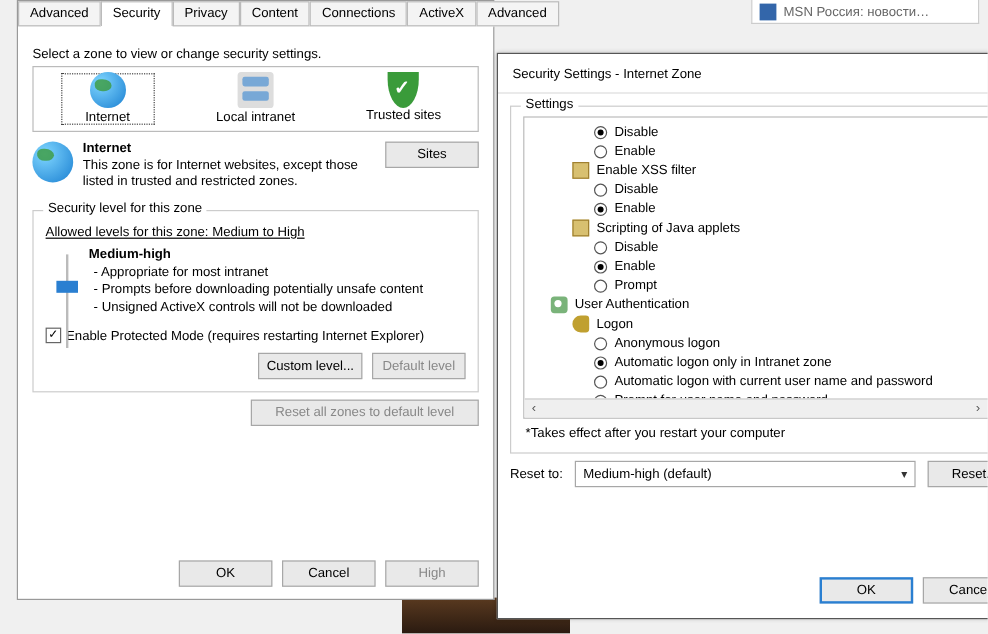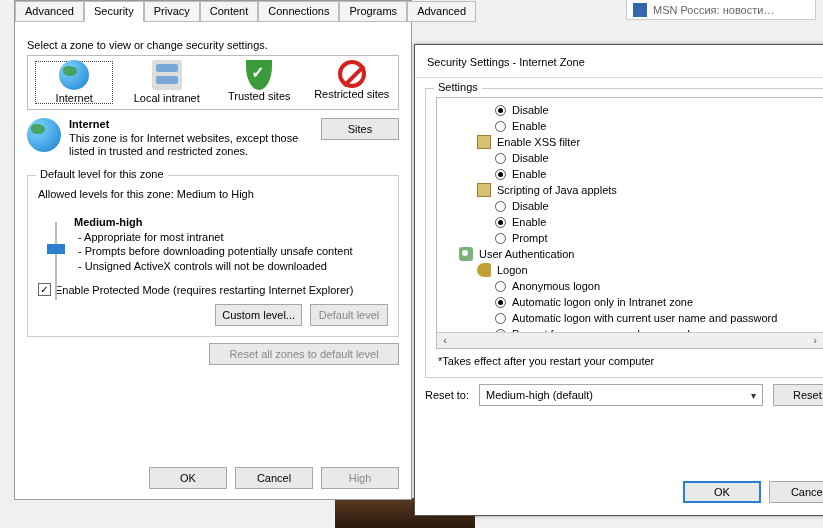--- a/index.html
+++ b/index.html
@@ -99,21 +99,21 @@
   }
   .w-btn:disabled { color:#888; cursor:default; }
   .w-btn.primary { border:2px solid #2a7fd1; }
 
   .groupbox {
     border:1px solid #ccc; margin-top:16px; padding:8px 10px 10px; position:relative;
   }
   .groupbox > .legend {
     position:absolute; top:-8px; left:8px; background:#fff; padding:0 4px;
   }
-  .allowed { margin:4px 0 16px; }
+  .allowed { margin:4px 0 6px;text-decoration:underline; }
   .level-row { display:flex; }
   .slider-col { width:36px; position:relative; }
   .slider-track {
     position:absolute; left:17px; top:6px; width:2px; height:78px; background:#bbb;
   }
   .slider-thumb {
     position:absolute; left:9px; top:28px; width:18px; height:10px; background:#2a7fd1;
   }
   .level-text .lvl-name { font-weight:bold; margin-bottom:2px; }
   .level-text .bullet { margin:0 0 0 4px; line-height:1.3; }
@@ -202,59 +202,55 @@
 </div>
 <div class="photo-strip"></div>
 
 <div class="iopt">
   <div class="tabstrip" id="tabstrip">
       <div class="tab">Advanced</div>
       <div class="tab active">Security</div>
       <div class="tab">Privacy</div>
       <div class="tab">Content</div>
       <div class="tab">Connections</div>
-      <div class="tab">Programs</div>
+      <div class="tab">ActiveX</div>
       <div class="tab">Advanced</div>
     </div>
 
   <div class="tabbody">
     <div class="zone-instr">Select a zone to view or change security settings.</div>
 
     <div class="zone-box" id="zonebox">
         <div class="zone-item active">
           <div class="zone-ico globe"></div>
           <div class="zone-label">Internet</div>
         </div>
         <div class="zone-item">
           <div class="zone-ico servers"></div>
           <div class="zone-label">Local intranet</div>
         </div>
         <div class="zone-item">
           <div class="zone-ico shield-check"></div>
           <div class="zone-label">Trusted sites</div>
-        </div>
-        <div class="zone-item">
-          <div class="zone-ico nocircle"></div>
-          <div class="zone-label">Restricted sites</div>
         </div>
       </div>
 
     <div class="zone-desc">
       <div class="zone-ico globe big-globe"></div>
       <div style="flex:1;">
         <h4>Internet</h4>
         <p>This zone is for Internet websites, except those listed in trusted and restricted zones.</p>
       </div>
       <div class="sites-btn-wrap">
         <button class="w-btn">Sites</button>
       </div>
     </div>
 
     <div class="groupbox">
-      <span class="legend">Default level for this zone</span>
+      <span class="legend">Security level for this zone</span>
       <div class="allowed">Allowed levels for this zone: Medium to High</div>
 
       <div class="level-row">
         <div class="slider-col">
           <div class="slider-track"></div>
           <div class="slider-thumb"></div>
         </div>
         <div class="level-text">
           <div class="lvl-name">Medium-high</div>
           <div id="bullets">

